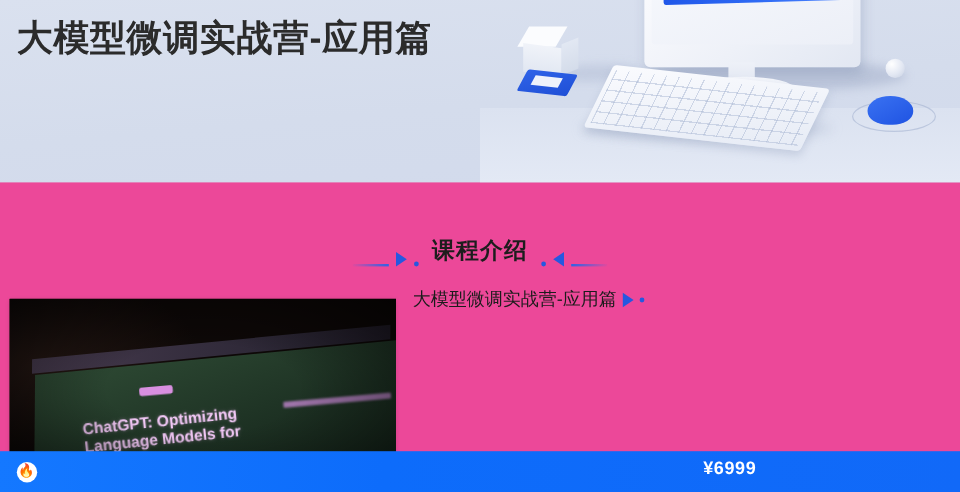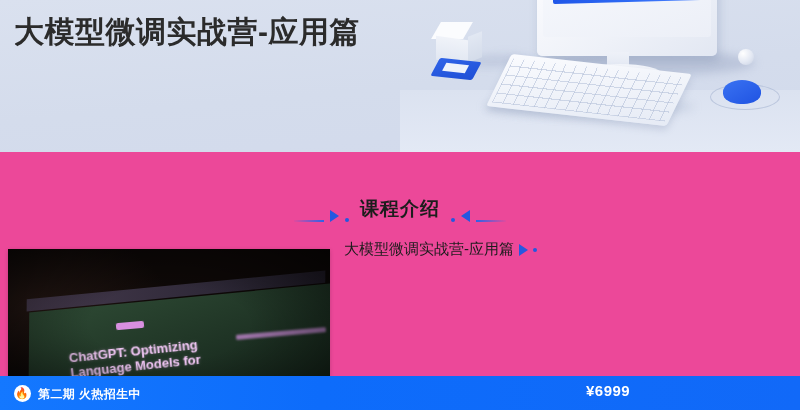--- a/index.html
+++ b/index.html
@@ -328,18 +328,17 @@
       <span>大模型微调实战营-应用篇</span>
       <span class="t-tri"></span>
       <span class="t-dot"></span>
     </div>
   </div>
 
   <div class="bottom-bar">
     <div class="flame-badge">
       <span>🔥</span>
     </div>
-    <div class="promo-text">第二期 火热招生中</div>
     <div class="price">¥6999</div>
     <button class="buy-btn">立即购买</button>
   </div>
 
 </div>
 
 </body></html>

